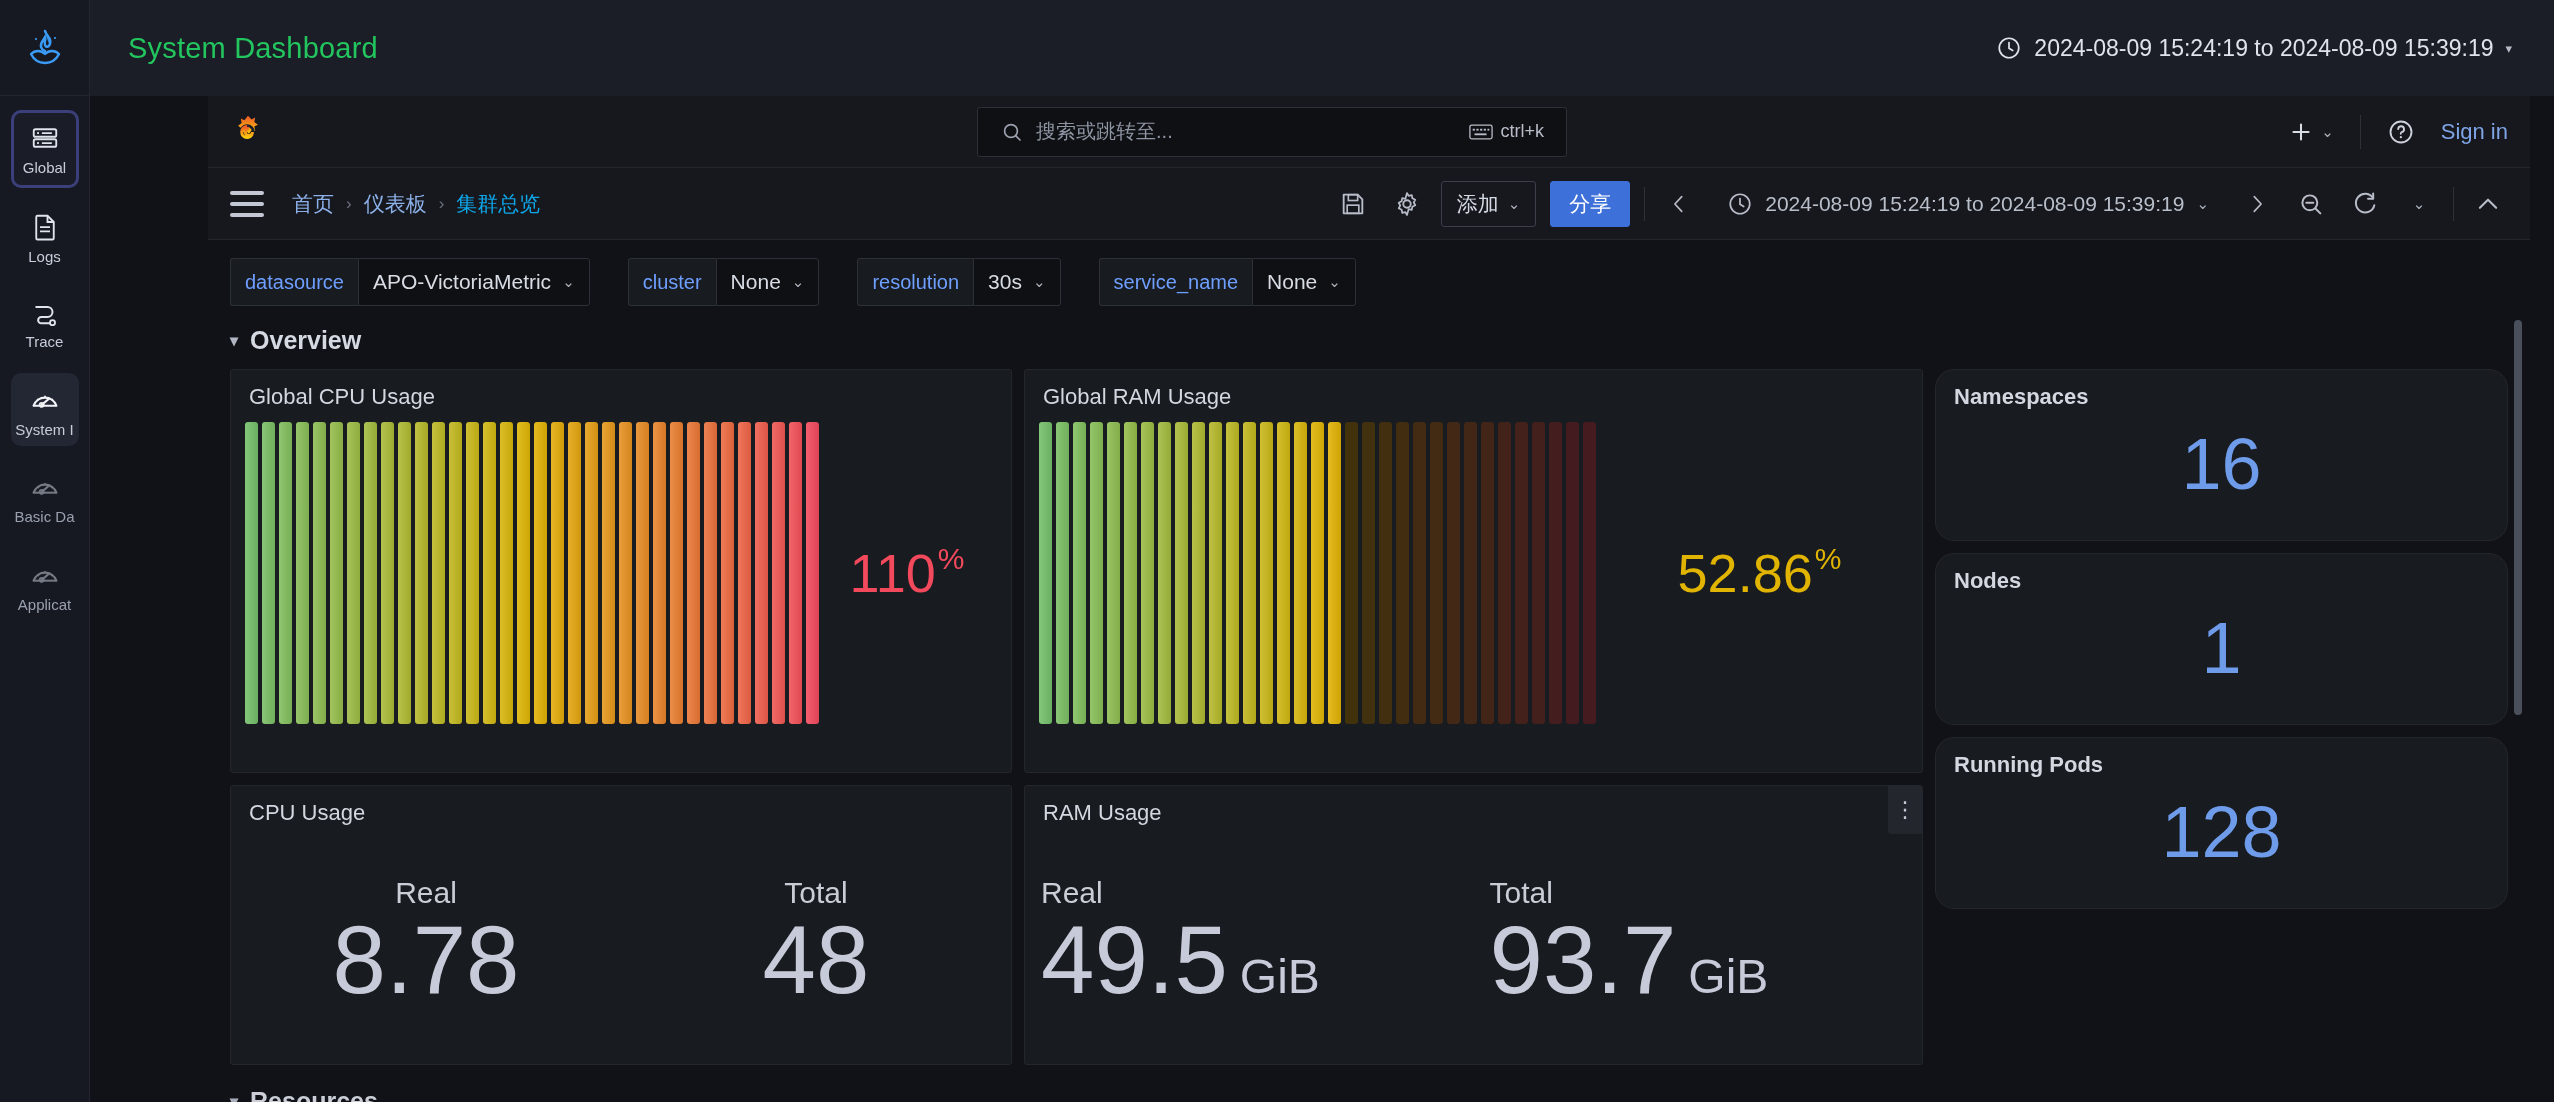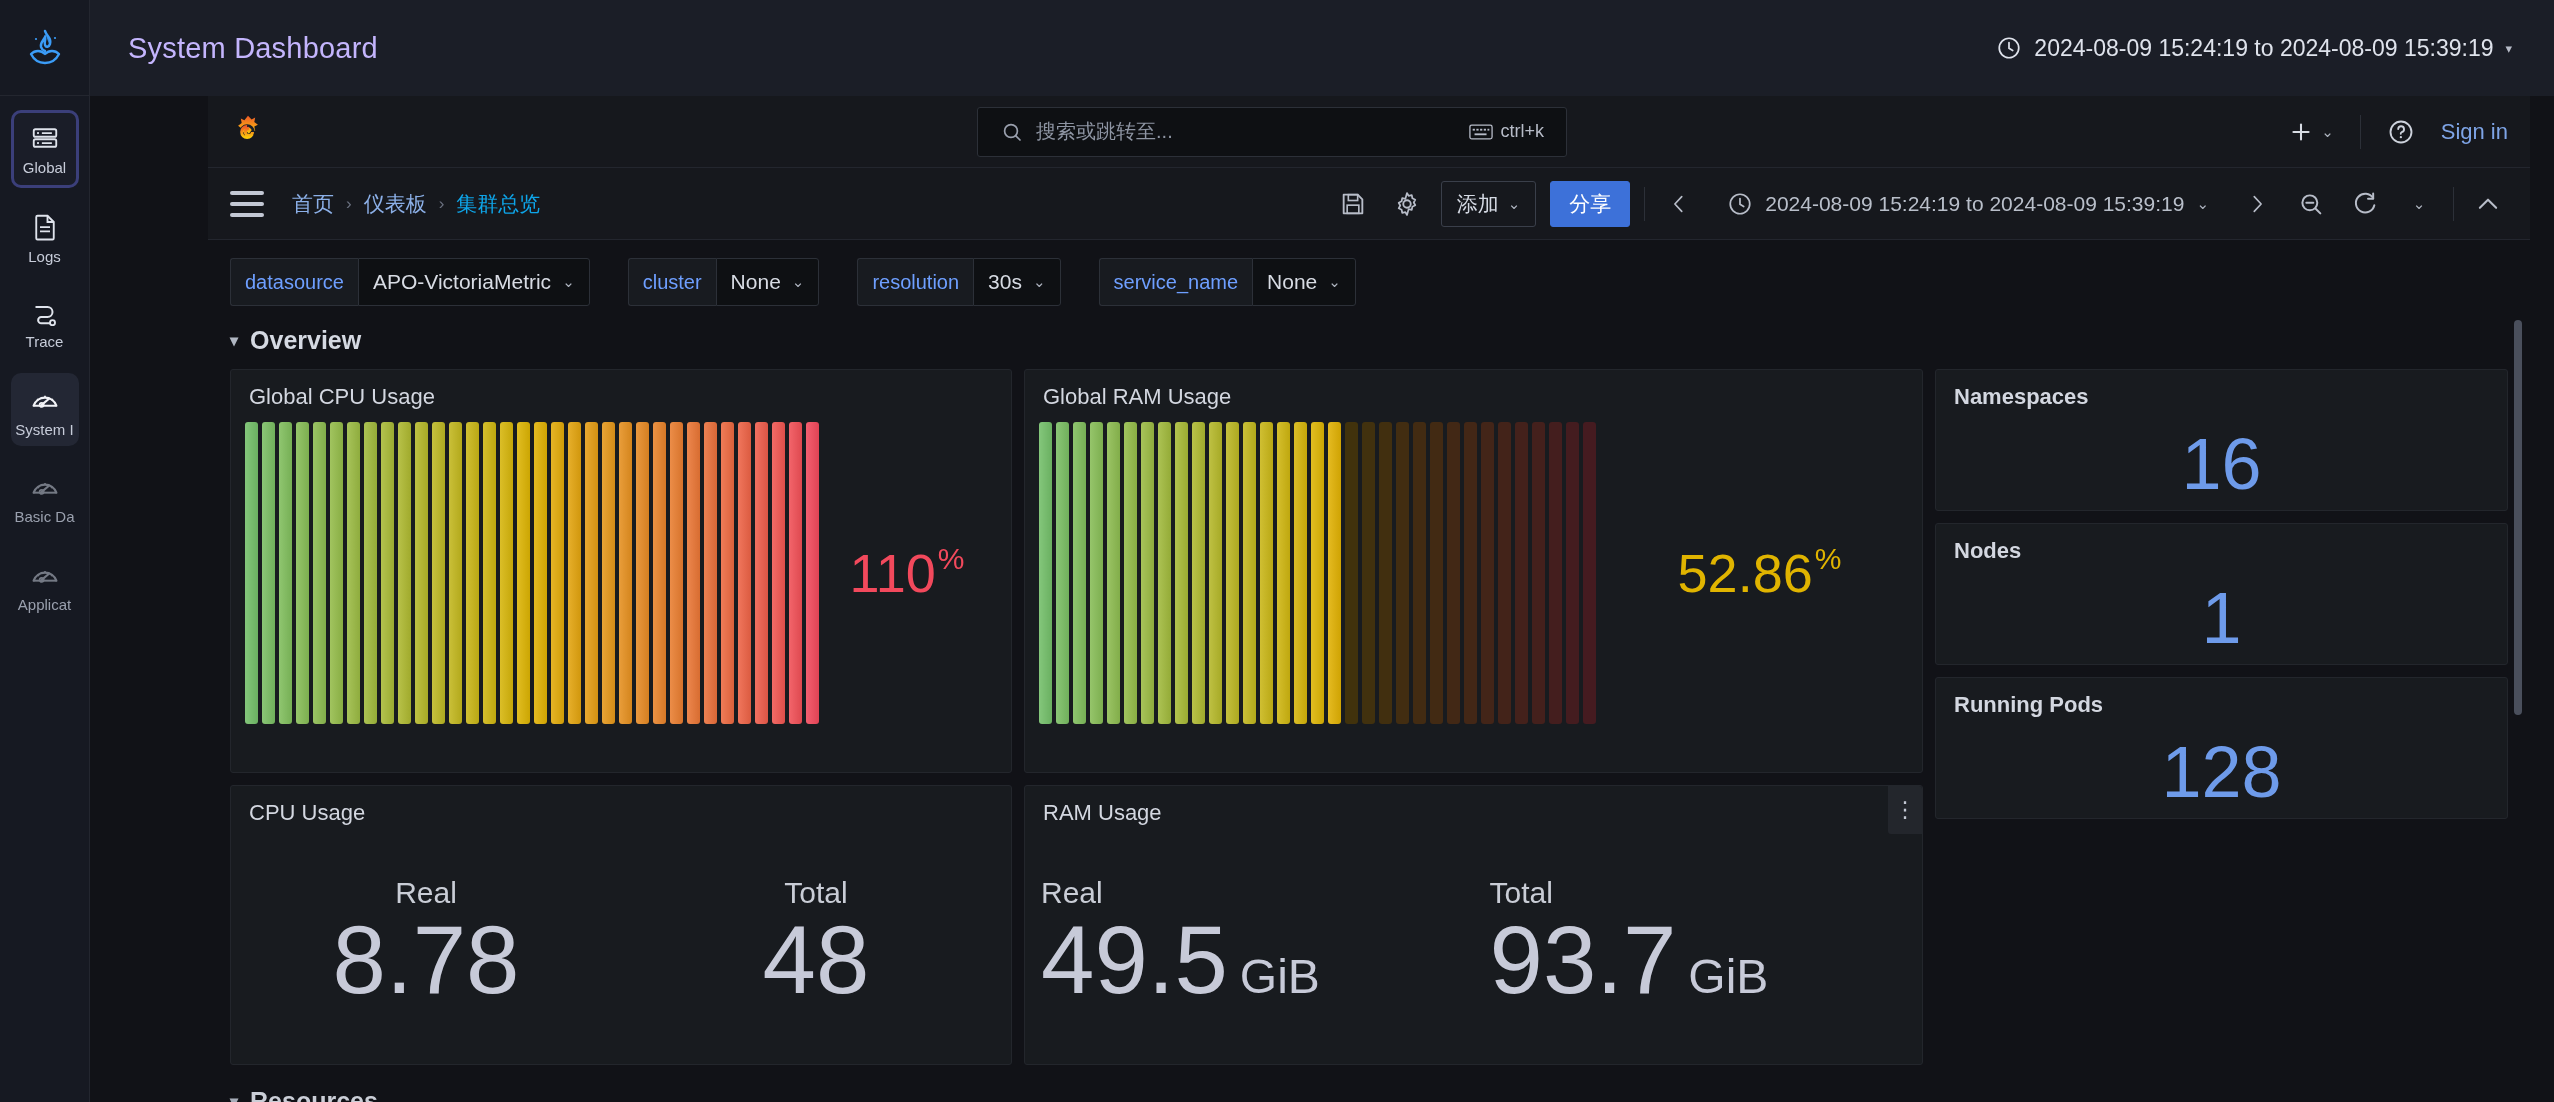--- a/index.html
+++ b/index.html
@@ -46,21 +46,21 @@
   #main-col { flex: 1 1 auto; height: 1102px; display: flex; flex-direction: column; min-width: 0; }
 
   
   #page-header {
     height: 96px; flex: 0 0 96px;
     background: #1b1e27;
     display: flex; align-items: center;
     padding: 0 30px 0 38px;
     justify-content: space-between;
   }
-  #page-title { font-size: 29px; color: #c4b5fd; font-weight: 400; letter-spacing: .2px; }
+  #page-title { font-size: 29px; color: #22c55e; font-weight: 400; letter-spacing: .2px; }
   #page-timerange {
     display: flex; align-items: center; gap: 12px;
     font-size: 23px; color: #dfe3ec;
     padding: 8px 12px; border-radius: 4px; cursor: pointer;
   }
   #page-timerange .caret { font-size: 13px; color: #b7bcc8; }
 
   
   #gf-frame {
     flex: 1 1 auto; margin: 0 24px 0 118px;
@@ -200,21 +200,21 @@
   .stat-panel-cpu { flex: 0 0 782px; height: 280px; }
   .stat-panel-ram { flex: 1 1 auto; height: 280px; }
   .stat-pair { display: flex; height: 232px; }
   .stat-cell { flex: 1 1 50%; display: flex; flex-direction: column; align-items: center; justify-content: center; }
   .stat-cell.left-align { align-items: flex-start; padding-left: 16px; }
   .stat-name { font-size: 30px; color: #c9cdd6; margin-bottom: 2px; }
   .stat-big { font-size: 96px; color: #c7cad8; line-height: 1.0; font-weight: 400; display: flex; align-items: baseline; }
   .stat-suffix { font-size: 48px; color: #c7cad8; margin-left: 12px; }
 
   
-  .mini-stat { height: 142px; }
+  .mini-stat { height: 172px; border-radius: 19px; }
   .mini-stat .panel-title { font-size: 22px; font-weight: 600; white-space: nowrap; overflow: hidden; }
   .mini-val { display: flex; align-items: center; justify-content: center; height: 108px; font-size: 72px; color: #6e9bea; }
 
   
   .row-header.bottom { padding-top: 10px; opacity: .95; }
 
   
   #gf-scrollbar {
     position: absolute; right: 4px; top: 0; width: 8px; height: 395px;
     background: #4a4f5c; border-radius: 4px;

